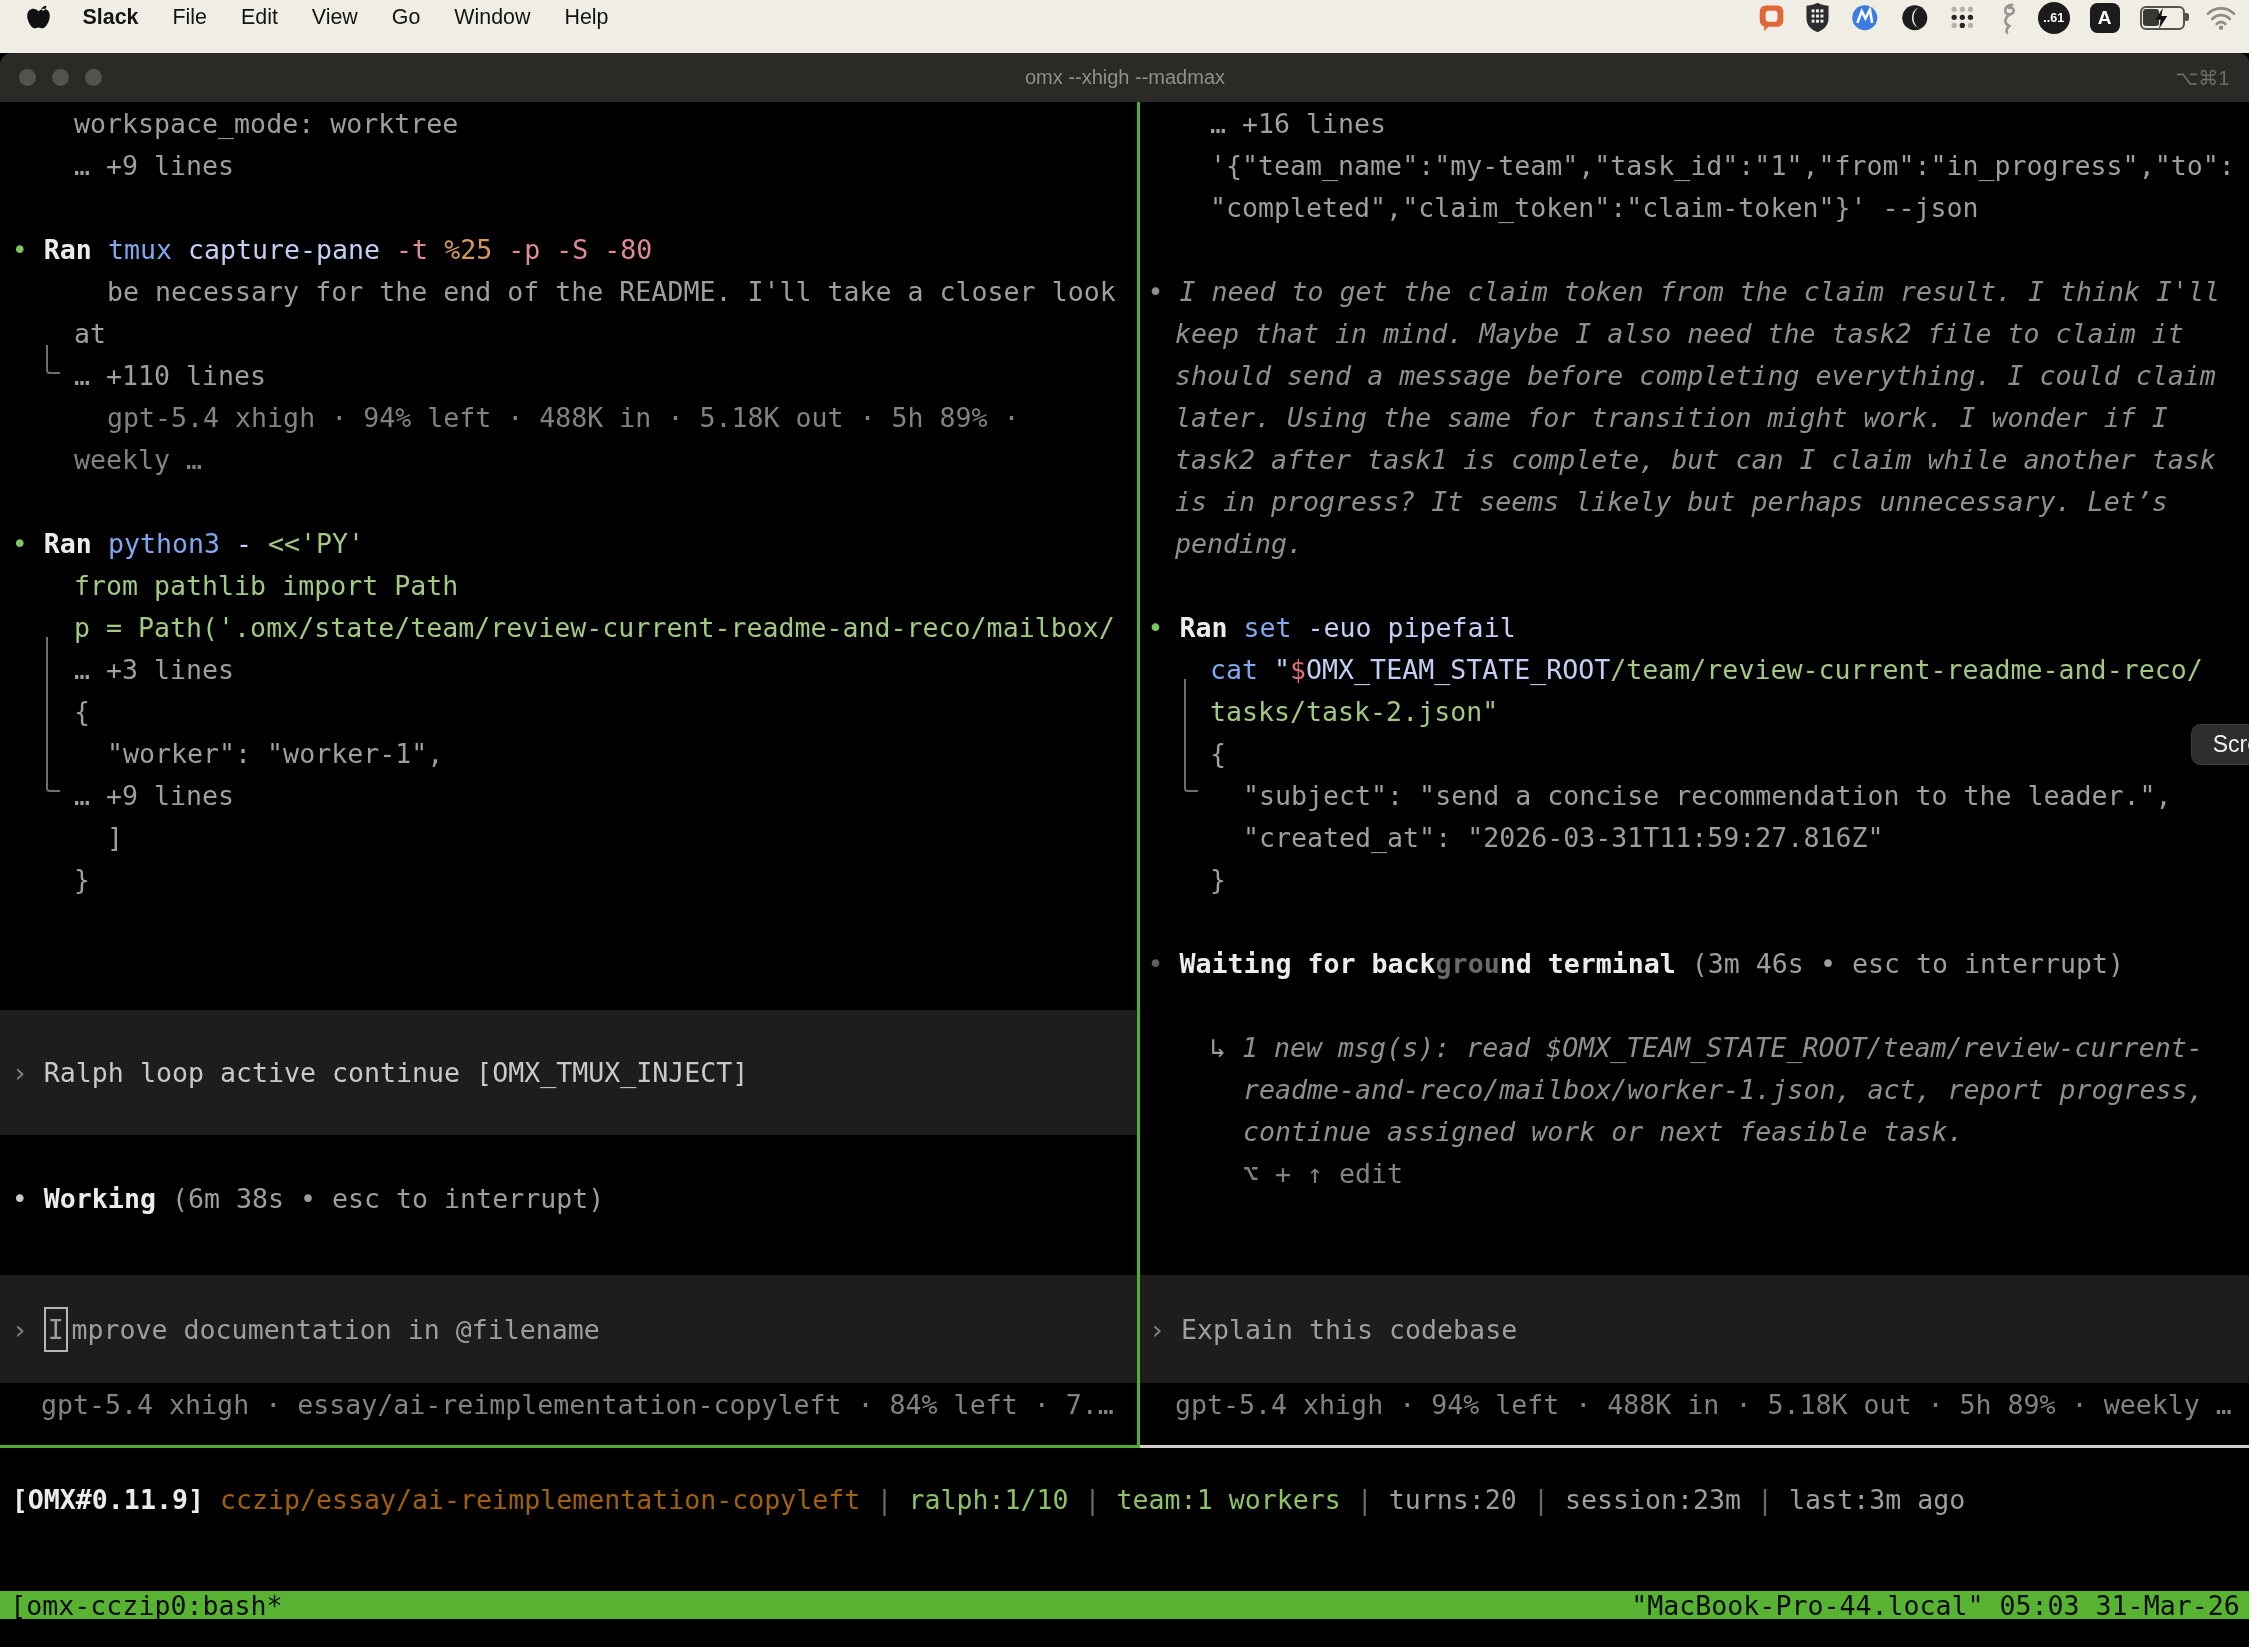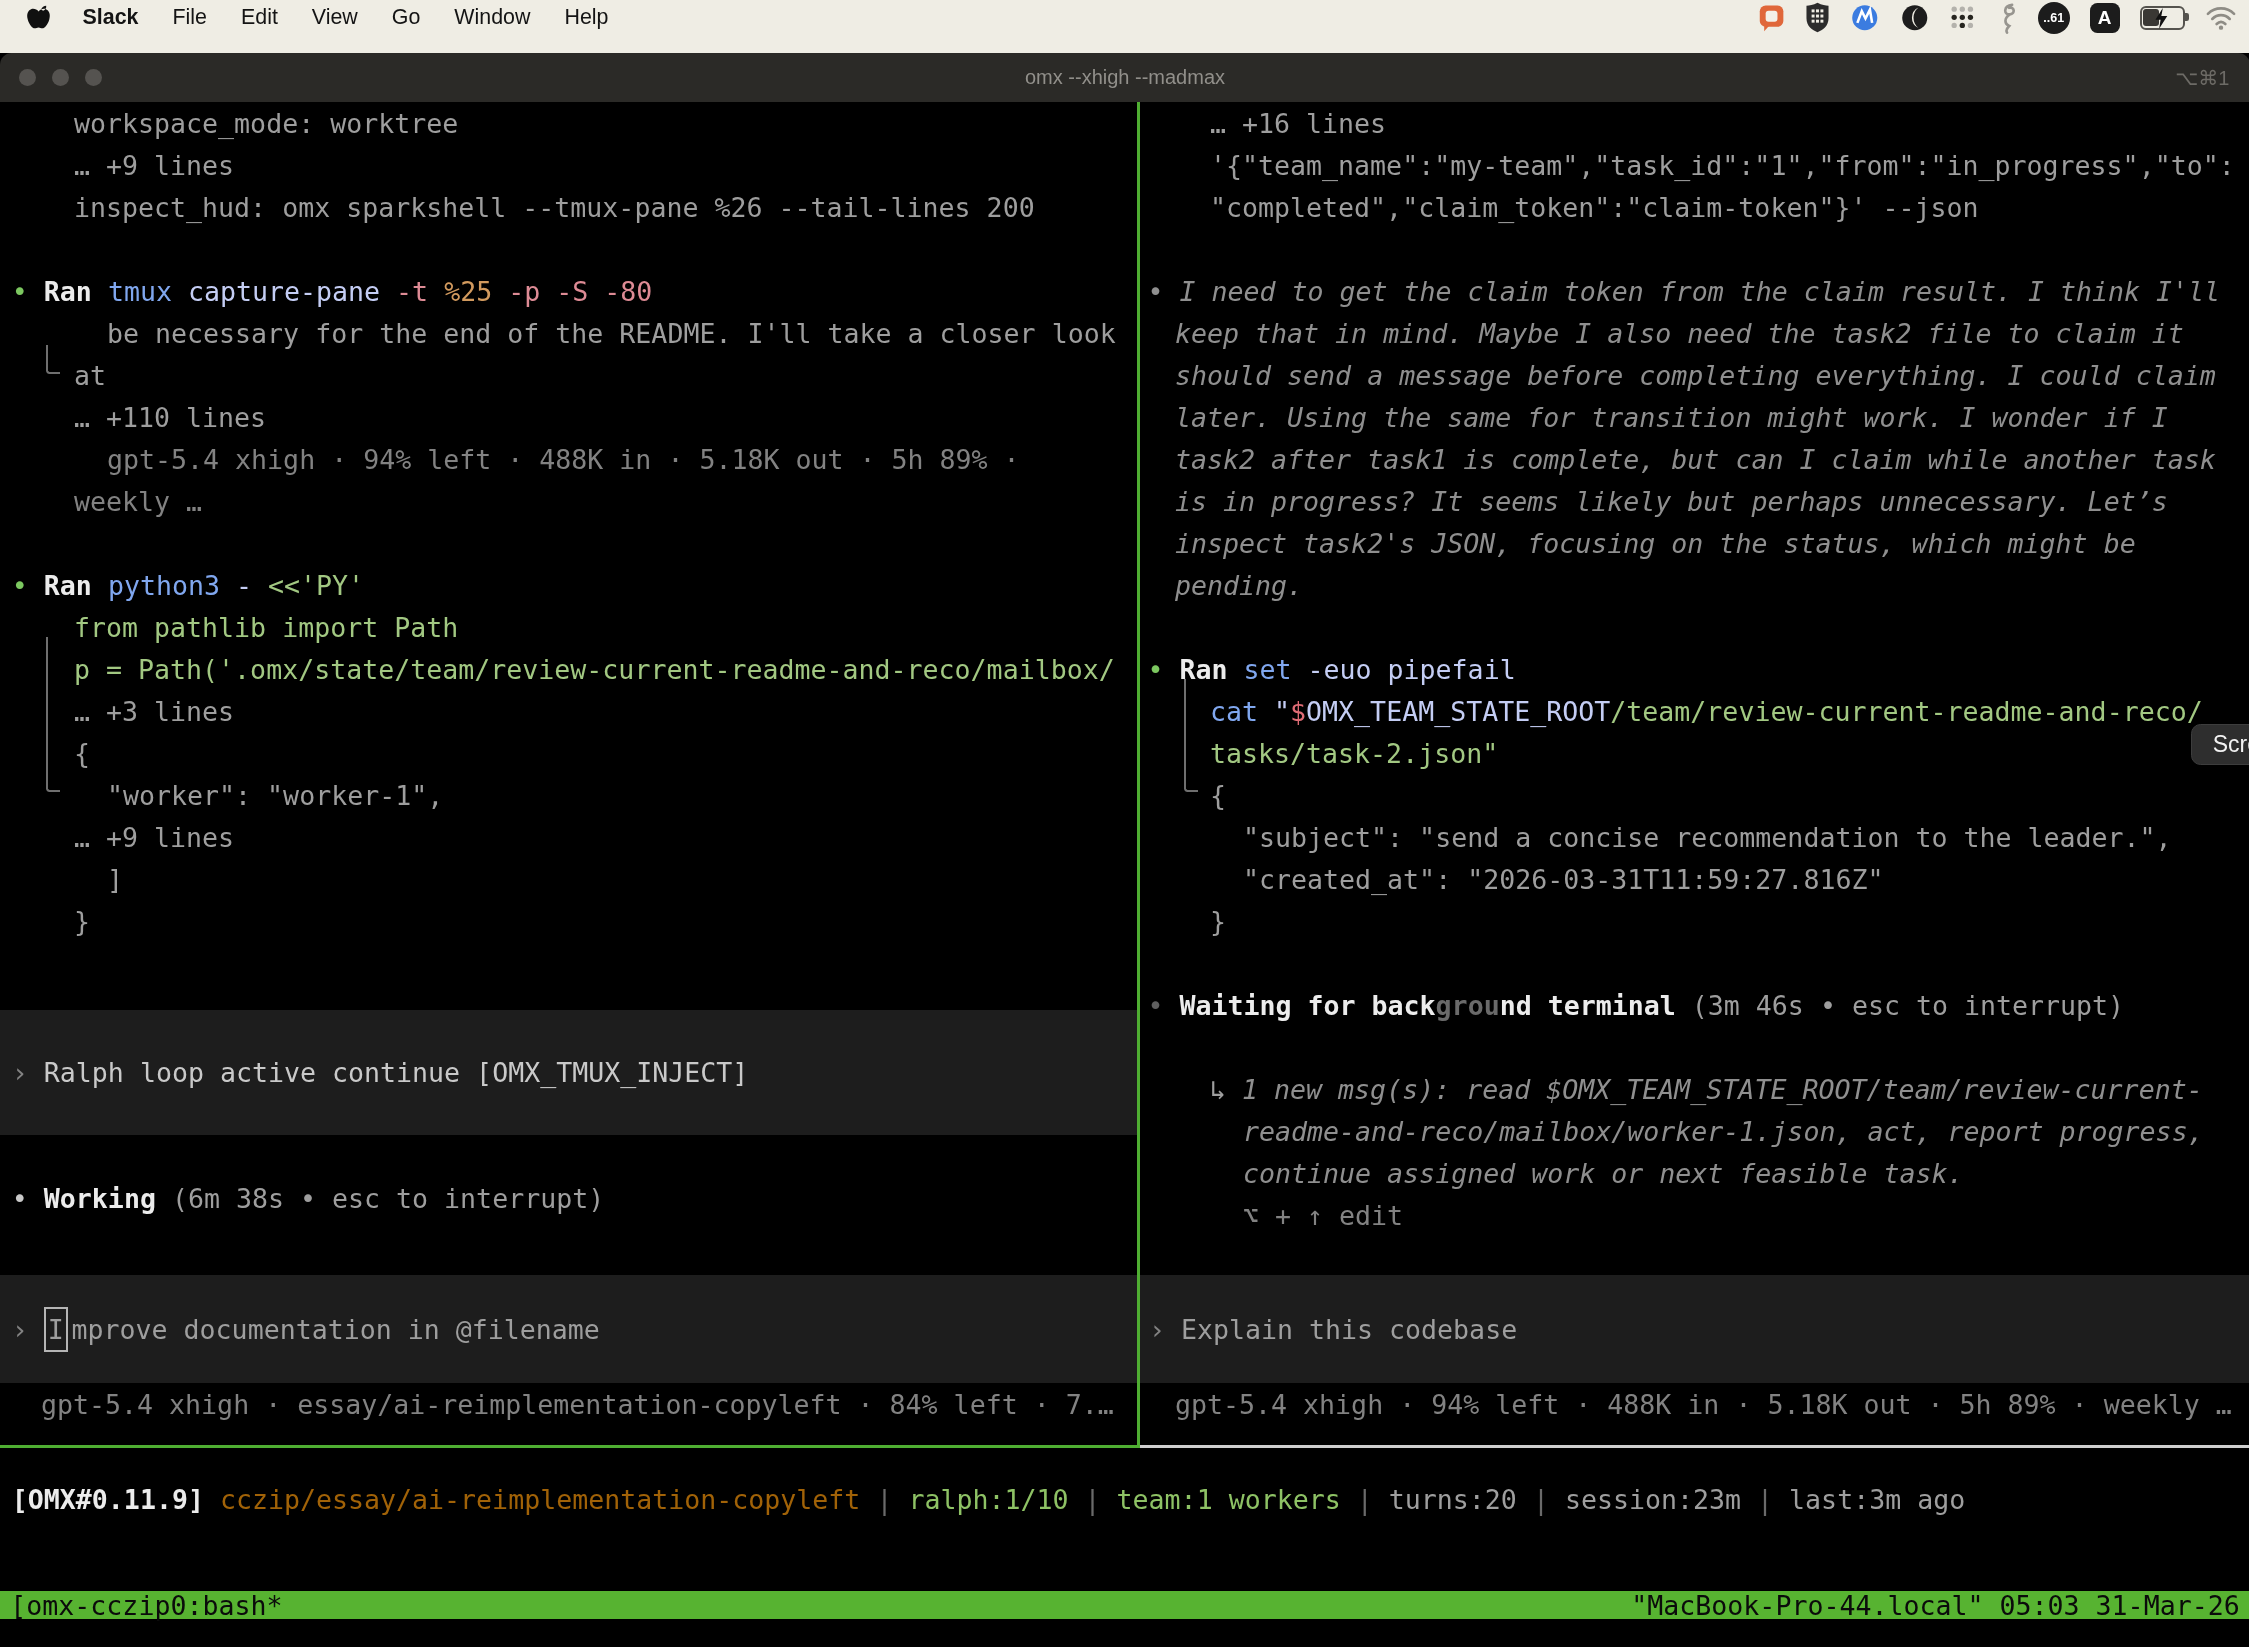--- a/index.html
+++ b/index.html
@@ -165,21 +165,20 @@
     <span class="tl"></span>
     <span class="tl"></span>
     <span id="wintitle">omx --xhigh --madmax</span>
     <span id="winshortcut">⌥⌘1</span>
   </div>
 
   <div class="pane" id="pane-left">
     <div>
         <div class="trow" style="padding-left: 74px;"><span class="g">workspace_mode: worktree</span></div>
         <div class="trow" style="padding-left: 74px;"><span class="g">… +9 lines</span></div>
-        <div class="trow" style="padding-left: 74px;"><span class="g">inspect_hud: omx sparkshell --tmux-pane %26 --tail-lines 200</span></div>
         <div class="trow" style="padding-left: 0px;"></div>
         <div class="trow" style="padding-left: 11.8px;"><span class="bug">• </span><span class="w">Ran </span><span class="bl">tmux </span><span class="lv">capture-pane </span><span class="pk">-t </span><span class="or">%25 </span><span class="pk">-p -S -80</span></div>
         <div class="trow" style="padding-left: 107px;"><span class="g">be necessary for the end of the README. I'll take a closer look</span></div>
         <div class="trow" style="padding-left: 74px;"><span class="g">at</span></div>
         <div class="trow" style="padding-left: 74px;"><span class="g">… +110 lines</span></div>
         <div class="trow" style="padding-left: 107px;"><span class="gd">gpt-5.4 xhigh · 94% left · 488K in · 5.18K out · 5h 89% ·</span></div>
         <div class="trow" style="padding-left: 74px;"><span class="gd">weekly …</span></div>
         <div class="trow" style="padding-left: 0px;"></div>
         <div class="trow" style="padding-left: 11.8px;"><span class="bug">• </span><span class="w">Ran </span><span class="bl">python3 </span><span class="lv">- </span><span class="gr">&lt;&lt;'PY'</span></div>
         <div class="trow" style="padding-left: 74px;"><span class="gr">from pathlib import Path</span></div>
@@ -208,21 +207,20 @@
         <div class="trow" style="padding-left: 70px;"><span class="g">… +16 lines</span></div>
         <div class="trow" style="padding-left: 70px;"><span class="g">'{"team_name":"my-team","task_id":"1","from":"in_progress","to":</span></div>
         <div class="trow" style="padding-left: 70px;"><span class="g">"completed","claim_token":"claim-token"}' --json</span></div>
         <div class="trow" style="padding-left: 0px;"></div>
         <div class="trow" style="padding-left: 7.4px;"><span class="gbu">• </span><span class="it">I need to get the claim token from the claim result. I think I'll</span></div>
         <div class="trow" style="padding-left: 35px;"><span class="it">keep that in mind. Maybe I also need the task2 file to claim it</span></div>
         <div class="trow" style="padding-left: 35px;"><span class="it">should send a message before completing everything. I could claim</span></div>
         <div class="trow" style="padding-left: 35px;"><span class="it">later. Using the same for transition might work. I wonder if I</span></div>
         <div class="trow" style="padding-left: 35px;"><span class="it">task2 after task1 is complete, but can I claim while another task</span></div>
         <div class="trow" style="padding-left: 35px;"><span class="it">is in progress? It seems likely but perhaps unnecessary. Let’s</span></div>
-        <div class="trow" style="padding-left: 35px;"><span class="it">inspect task2's JSON, focusing on the status, which might be</span></div>
         <div class="trow" style="padding-left: 35px;"><span class="it">pending.</span></div>
         <div class="trow" style="padding-left: 0px;"></div>
         <div class="trow" style="padding-left: 7.4px;"><span class="bug">• </span><span class="w">Ran </span><span class="bl">set </span><span class="lv">-euo pipefail</span></div>
         <div class="trow" style="padding-left: 70px;"><span class="bl">cat </span><span class="lv">"</span><span class="rd">$</span><span class="lv">OMX_TEAM_STATE_ROOT</span><span class="gr">/team/review-current-readme-and-reco/</span></div>
         <div class="trow" style="padding-left: 70px;"><span class="gr">tasks/task-2.json"</span></div>
         <div class="trow" style="padding-left: 70px;"><span class="g">{</span></div>
         <div class="trow" style="padding-left: 103px;"><span class="g">"subject": "send a concise recommendation to the leader.",</span></div>
         <div class="trow" style="padding-left: 103px;"><span class="g">"created_at": "2026-03-31T11:59:27.816Z"</span></div>
         <div class="trow" style="padding-left: 70px;"><span class="g">}</span></div>
         <div class="trow" style="padding-left: 0px;"></div>

